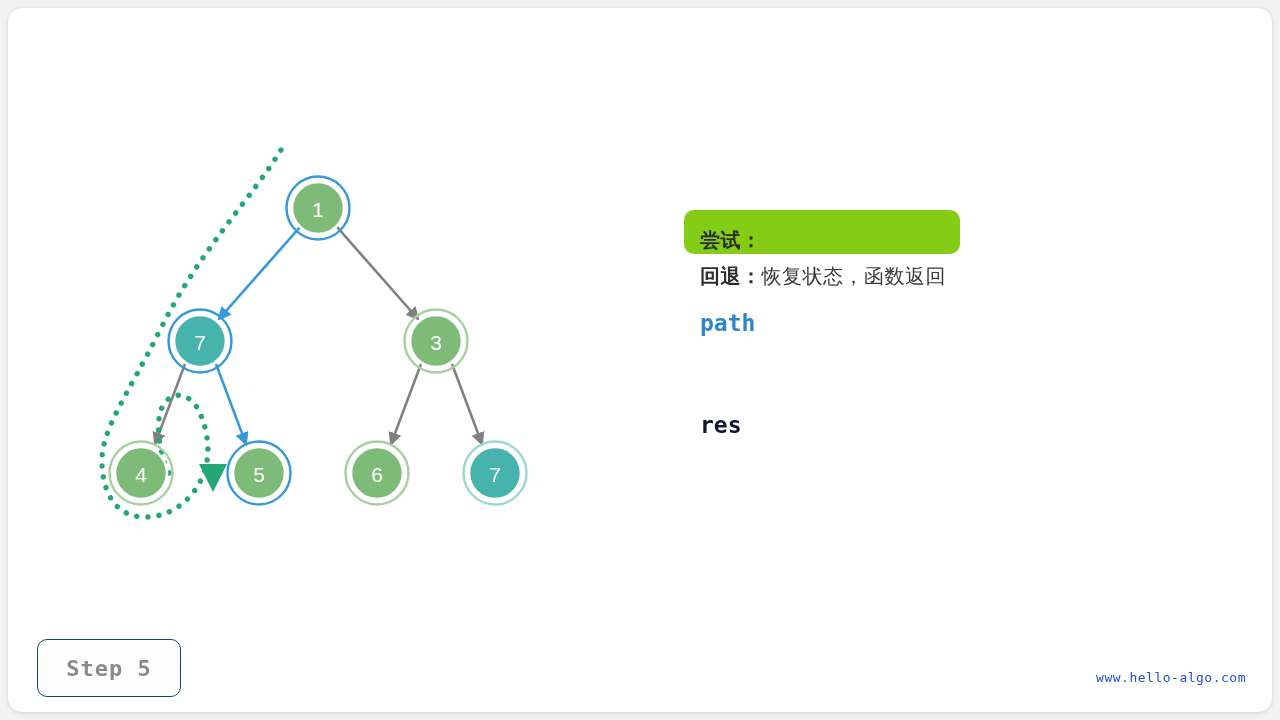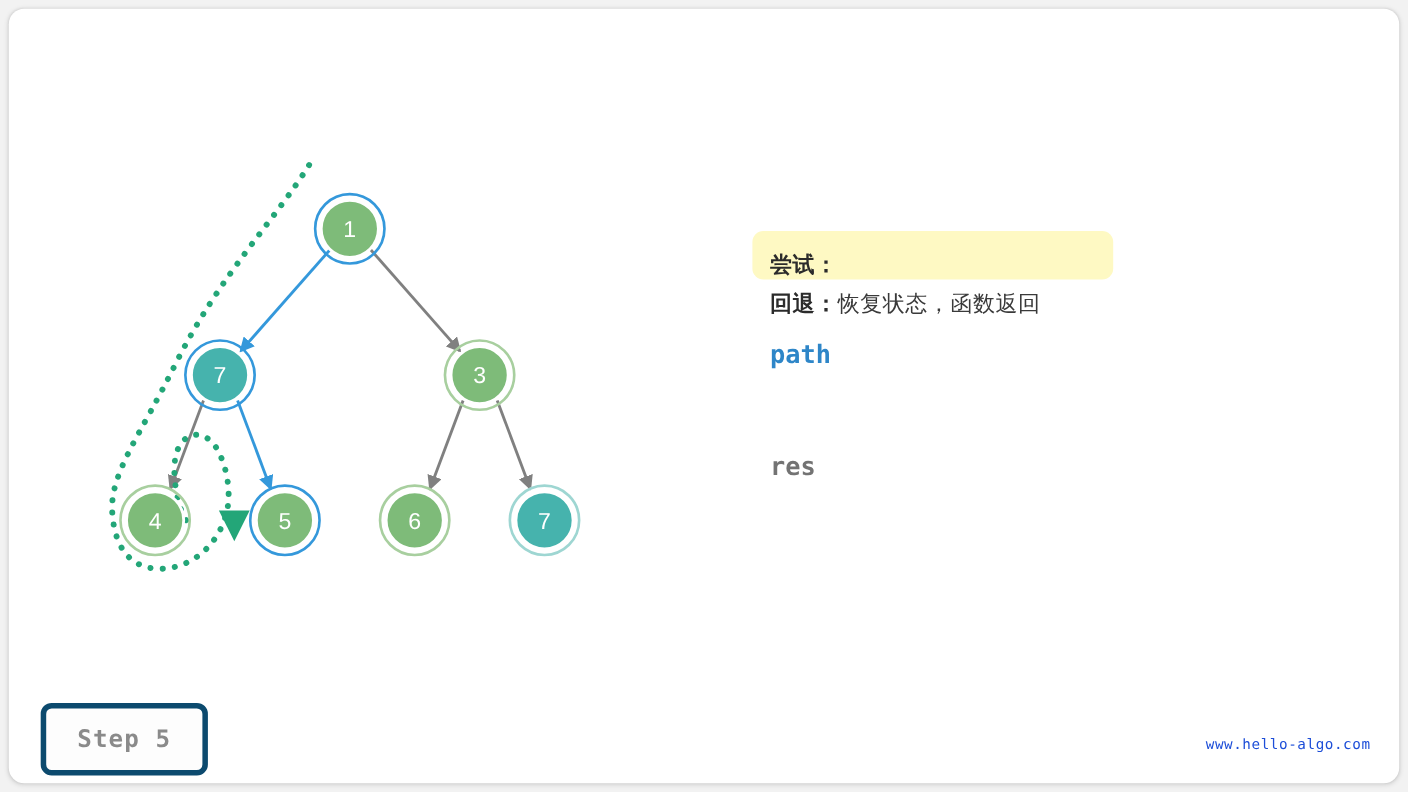--- a/index.html
+++ b/index.html
@@ -50,23 +50,23 @@
     top: 210px;
     width: 520px;
   }
   .txt-row {
     height: 44px;
     display: flex;
     align-items: center;
     white-space: pre;
   }
   .txt-row.highlight {
-    background: #fef9c3;
+    background: #84cc16;
     border-radius: 10px;
-    width: 328px;
+    width: 276px;
     padding: 16px 0 0 16px;
     box-sizing: border-box;
   }
   .txt-row.plain {
     padding-left: 16px;
     align-items: center;
   }
   .cn-bold {
     font-family: "DejaVu Sans", "Liberation Sans", sans-serif;
     font-size: 20px;
@@ -91,34 +91,34 @@
     gap: 24px;
   }
   .code-row.gap-before {
     margin-top: 52px;
   }
   .var-path {
     color: #2e86c8;
     font-weight: bold;
   }
   .var-res {
-    color: #737373;
+    color: #0f172a;
     font-weight: bold;
   }
   .code-rest {
     color: #3a3a3a;
   }
   
   .step-badge {
     position: absolute;
     left: 37px;
     top: 639px;
     width: 142px;
     height: 56px;
-    border: 5px solid #0c4a6e;
+    border: 1px solid #0c4a6e;
     border-radius: 10px;
     background: #fdfdfd;
     display: flex;
     align-items: center;
     justify-content: center;
     font-family: "DejaVu Sans Mono", "Liberation Mono", monospace;
     font-size: 22px;
     font-weight: bold;
     color: #8a8a8a;
     letter-spacing: 1px;

